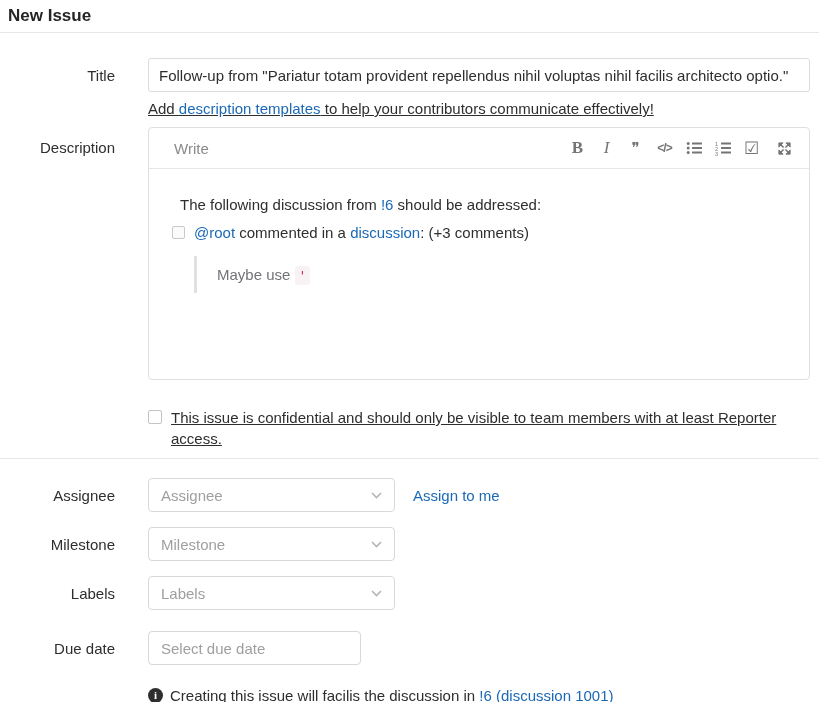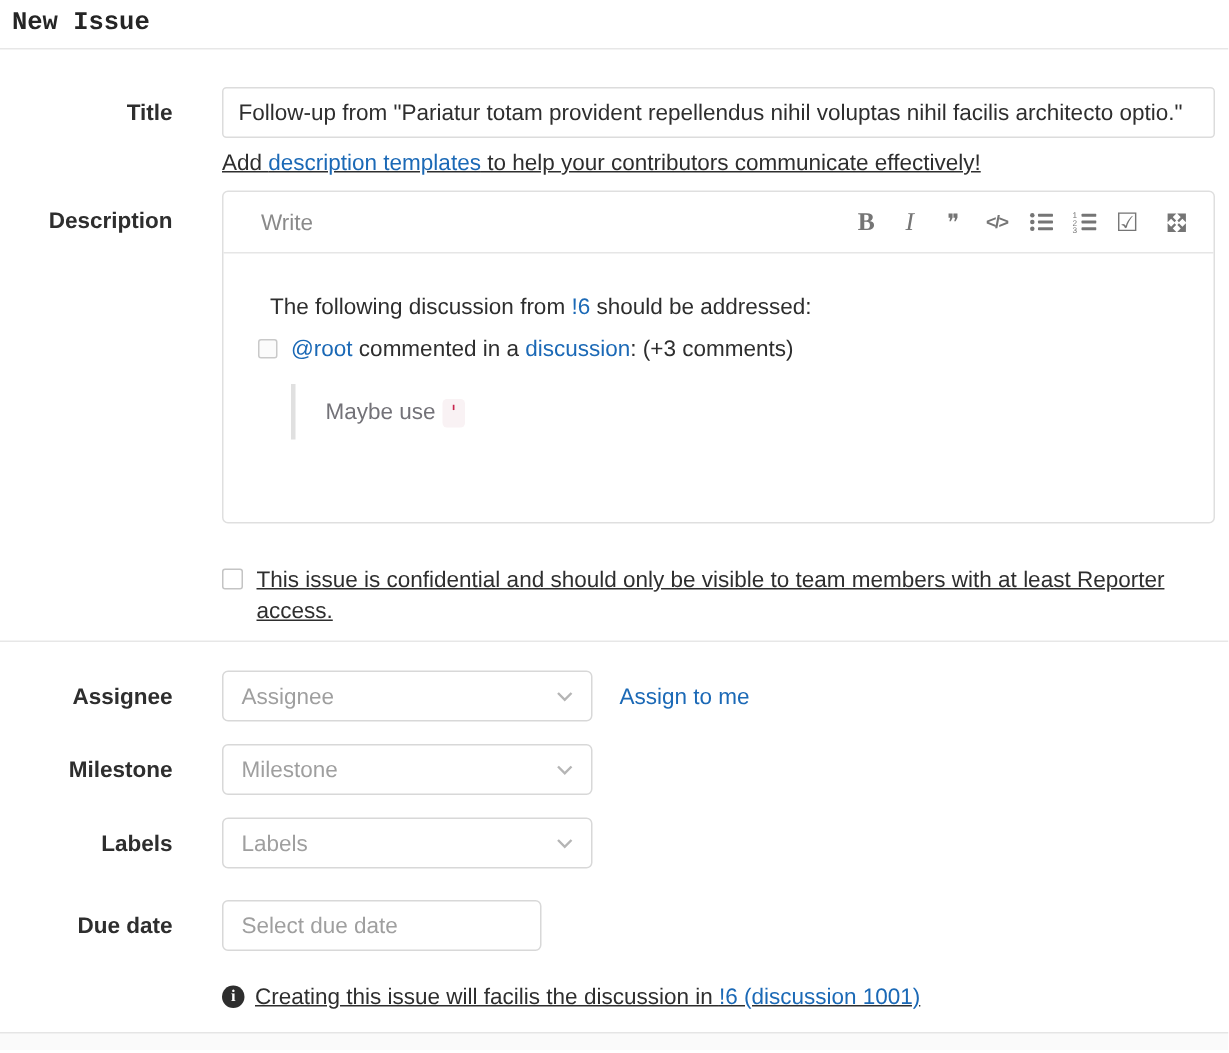--- a/index.html
+++ b/index.html
@@ -6,41 +6,41 @@
   html,body { margin:0; padding:0; }
   body {
     width:819px; height:702px; overflow:hidden;
     background:#fff; color:#2e2e2e;
     font-family:"Liberation Sans", sans-serif; font-size:15px;
   }
   a { color:#1b69b6; text-decoration:none; }
 
   
   .page-header { height:33px; padding:6px 0 0 8px; border-bottom:1px solid #e7e7e7; }
-  .page-header h1 { margin:0; font-size:17px; font-weight:700; color:#252525;font-family:Liberation Mono, monospace; }
+  .page-header h1 { margin:0; font-size:17px; font-weight:700; color:#252525; }
 
   
   .form-row { display:flex; padding-right:9px; }
-  .label-col { flex:none; width:115px; text-align:right; font-size:15px; color:#2e2e2e;font-weight:bold; }
+  .label-col { flex:none; width:115px; text-align:right; font-size:15px; color:#2e2e2e; }
   .content-col { flex:1; margin-left:33px; min-width:0; }
   .indented { margin-left:148px; padding-right:9px;text-decoration:underline; }
 
   
   .row-title { margin-top:25px; align-items:center; }
   .title-input {
     width:100%; height:34px; border:1px solid #dcdcdc; border-radius:3px;
     padding:0 10px; font-family:"Liberation Sans", sans-serif;
     font-size:15px; color:#2e2e2e; outline:none; background:#fff;
   }
   .title-help { margin-top:8px; font-size:15px; color:#2e2e2e; }
 
   
   .row-desc { margin-top:10px; align-items:flex-start; }
   .row-desc .label-col { padding-top:12px; }
-  .md-area { height:222px; border:1px solid #dfdfdf; border-radius:4px; display:flex; flex-direction:column; background:#fff; }
+  .md-area { height:253px; border:1px solid #dfdfdf; border-radius:4px; display:flex; flex-direction:column; background:#fff; }
   .md-header { flex:none; height:41px; display:flex; align-items:stretch; border-bottom:1px solid #e6e6e6; padding:0 16px 0 15px; }
   .md-tab { display:flex; align-items:center; padding:0 10px; position:relative; font-size:15px; color:#8a8a8a; cursor:pointer; }
   .md-tab.active { color:#2e2e2e; font-weight:700; }
   .md-tab.active::after { content:""; position:absolute; left:0; right:0; bottom:-1px; height:2px; background:#1f78d1; }
   .md-tab + .md-tab { margin-left:12px; }
   .md-toolbar { margin-left:auto; display:flex; align-items:center; }
   .tb-btn {
     min-width:17px; margin-left:12px; border:0; background:none; padding:0;
     color:#757575; text-align:center; display:flex; align-items:center; justify-content:center;
     cursor:pointer; height:100%;

